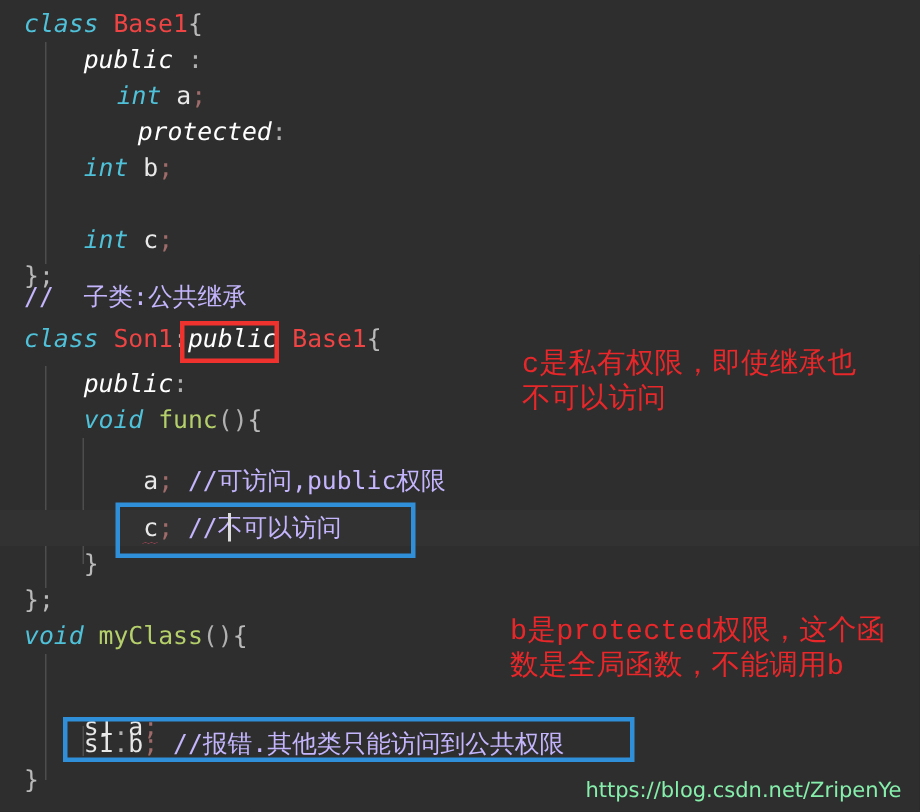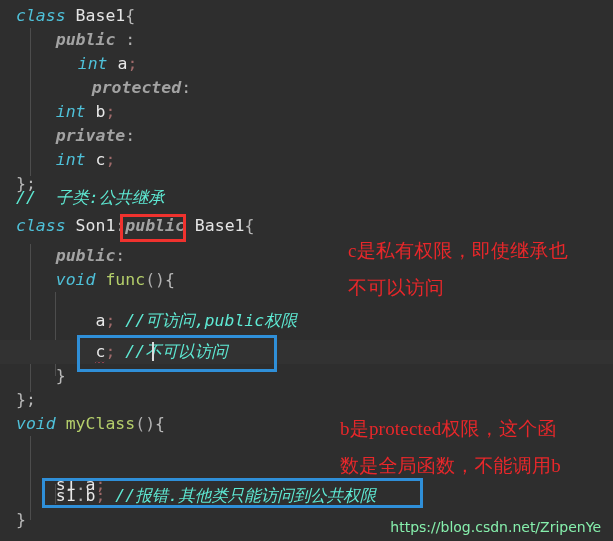--- a/index.html
+++ b/index.html
@@ -33,26 +33,26 @@
     white-space: pre;
     color: #a9b7c6;
   }
   .line .txt { padding-left: 16px; display: inline-block; }
 
   
   .line.hl { background: #323232; }
 
   
   .kw      { color: #4fc1d9; font-style: italic; }   
-  .acc     { color: #a3a3a3; font-style: italic; font-weight: bold; }   
-  .type    { color: #e5e5e5; }                       
+  .acc     { color: #ffffff; font-style: italic; }   
+  .type    { color: #ef4444; }                       
   .fn      { color: #b5cf6b; }                       
   .id      { color: #e8e8e8; }                       
   .punc    { color: #b0b0b0; }
-  .cmt     { color: #5eead4; font-style: italic; }
+  .cmt     { color: #c4b5fd; }
   .brace   { color: #b9b9b9; }
   .semi    { color: #a06b6b; }
 
   
   .squig {
     position: relative;
   }
   .squig::after {
     content: "";
     position: absolute;
@@ -86,23 +86,23 @@
     box-sizing: border-box;
     background: transparent;
   }
   .box.red  { border: 3px solid #f0322e; }
   .box.blue { border: 3px solid #2f8fd8; }
 
   
   .note {
     position: absolute;
     color: #e8272a;
-    font-family: Liberation Serif, serif;
+    font-family: Liberation Mono, monospace;
     font-size: 19px;
-    line-height: 37px;
+    line-height: 23px;
     white-space: pre-line;
     letter-spacing: .2px;
   }
 
   
   #watermark {
     position: absolute;
     right: 12px;
     bottom: 6px;
     color: #86efac;
@@ -126,21 +126,20 @@
     <div class="line" style="top:4px;"><span class="txt"><span class="kw">class</span> <span class="type">Base1</span><span class="brace">{</span></span></div>
 
     <div class="line" style="top:28px;"><span class="txt">    <span class="acc">public</span><span class="punc"> :</span></span></div>
 
     <div class="line" style="top:52px;padding-left:22px;"><span class="txt">    <span class="kw">int</span><span class="id"> a</span><span class="semi">;</span></span></div>
 
     <div class="line" style="top:76px;margin-left:36px;"><span class="txt">    <span class="acc">protected</span><span class="punc">:</span></span></div>
 
     <div class="line" style="top:100px;"><span class="txt">    <span class="kw">int</span><span class="id"> b</span><span class="semi">;</span></span></div>
 
-    <div class="line" style="top:124px;"><span class="txt">    <span class="acc">private</span><span class="punc">:</span></span></div>
 
     <div class="line" style="top:148px;"><span class="txt">    <span class="kw">int</span><span class="id"> c</span><span class="semi">;</span></span></div>
 
     <div class="line" style="top:172px;"><span class="txt"><span class="brace">};</span></span></div>
 
     <div class="line" style="top:186px;"><span class="txt"><span class="cmt">//  子类:公共继承</span></span></div>
 
     <div class="line" style="top:214px;"><span class="txt"><span class="kw">class</span><span class="type"> Son1</span><span class="punc">:</span><span class="acc">public</span><span class="type"> Base1</span><span class="brace">{</span></span></div>
 
     <div class="line" style="top:244px;"><span class="txt">    <span class="acc">public</span><span class="punc">:</span></span></div>

